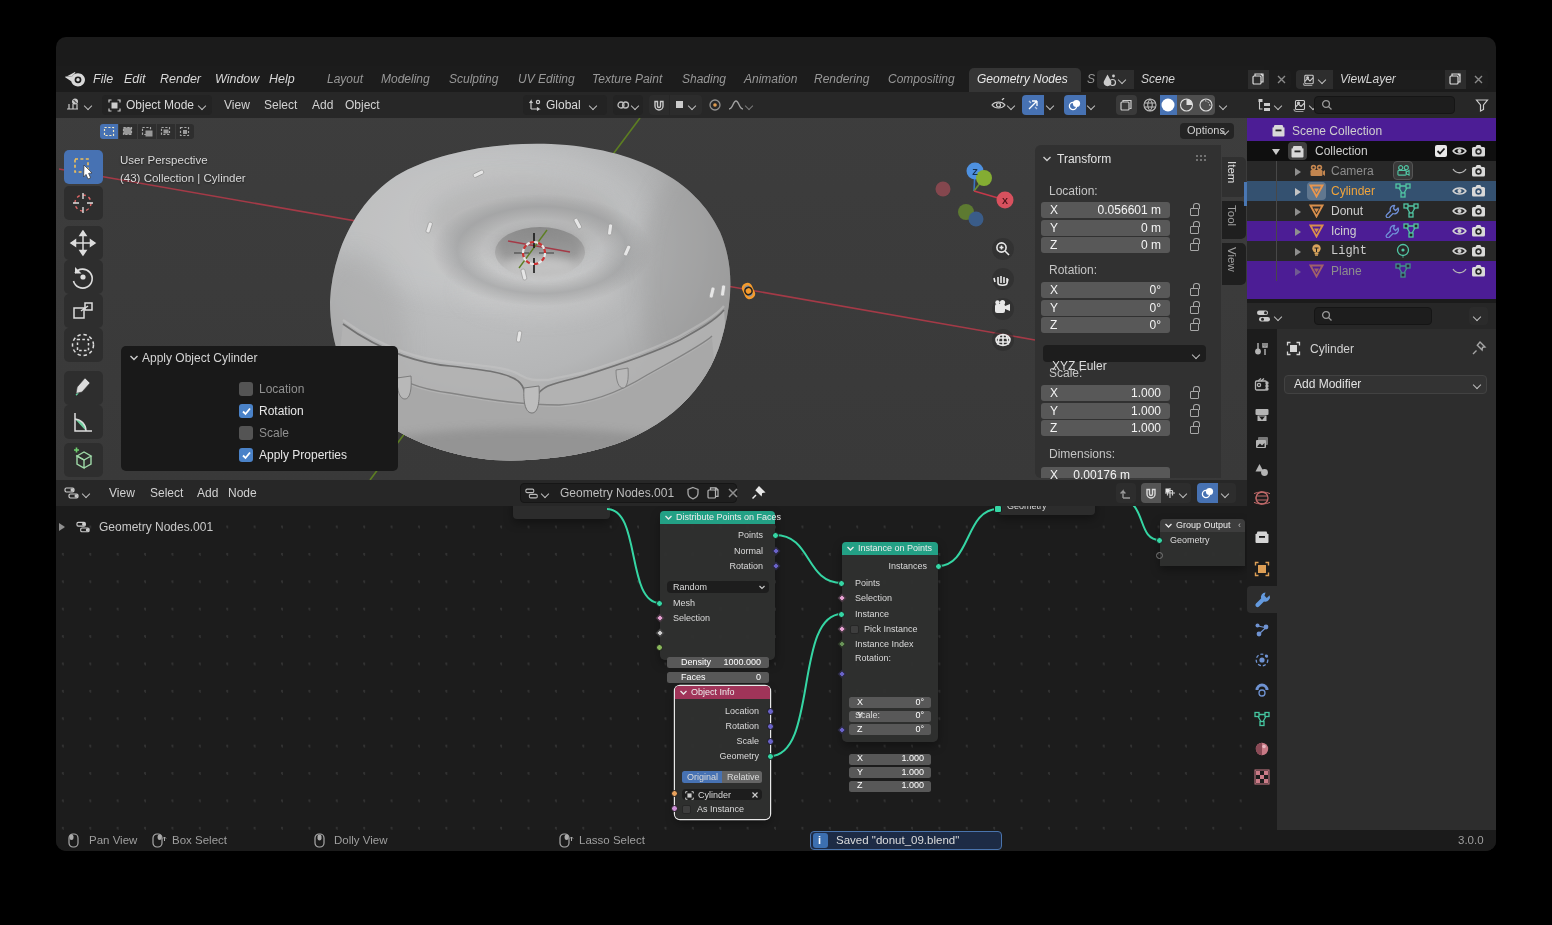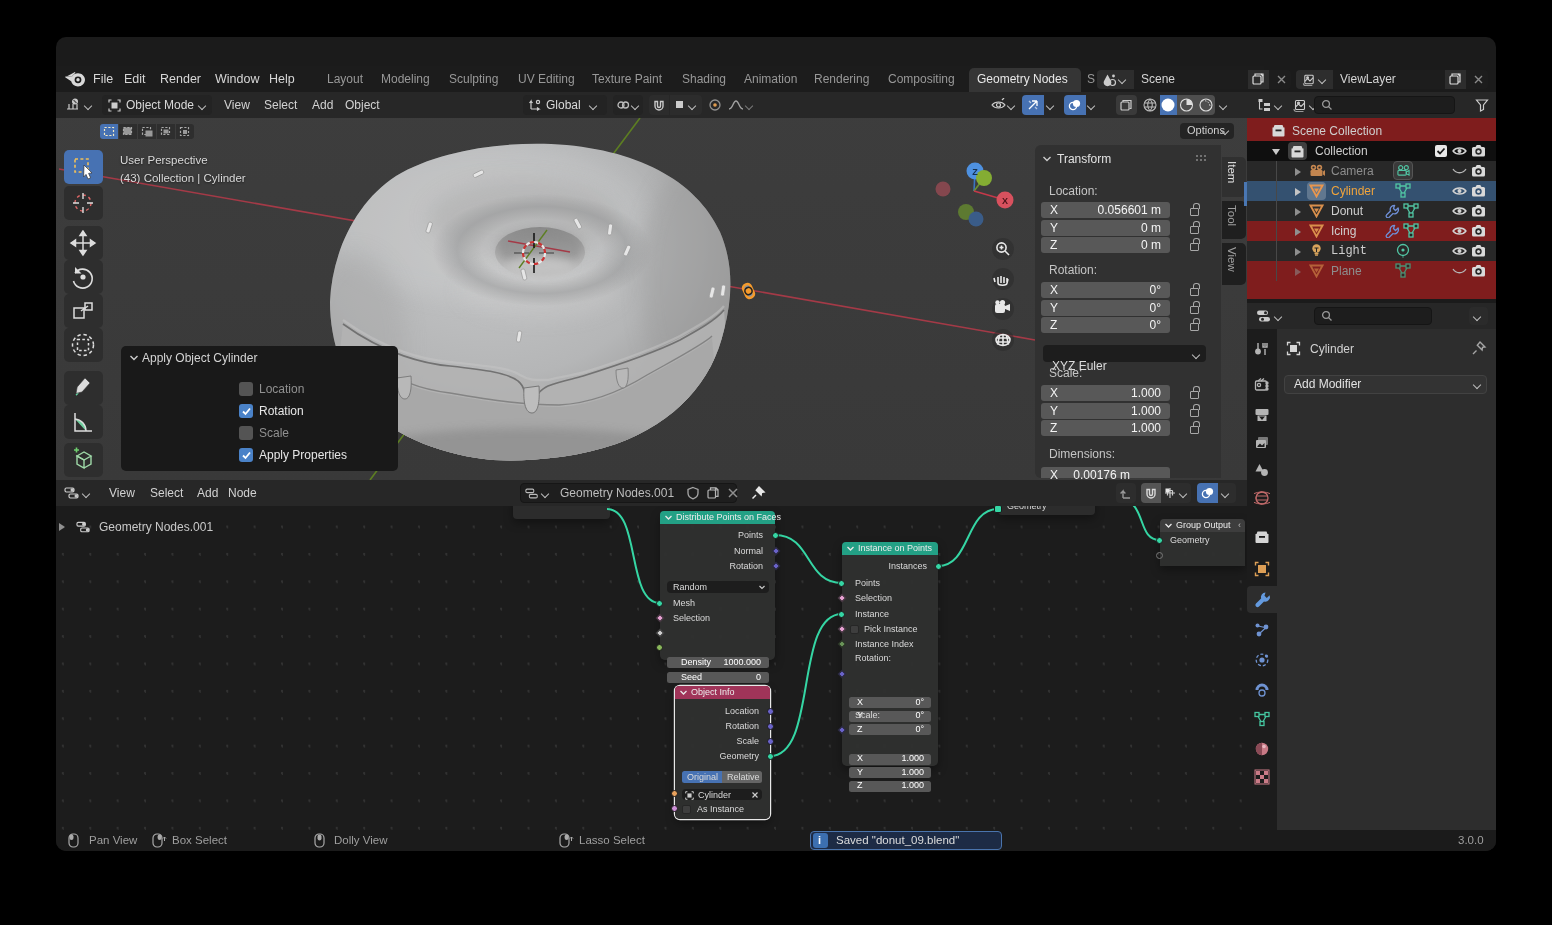--- a/index.html
+++ b/index.html
@@ -3,29 +3,29 @@
 <style>
 *{margin:0;padding:0;box-sizing:border-box;font-family:"Liberation Sans",sans-serif;}
 html,body{width:1552px;height:925px;background:#000;overflow:hidden;}
 #win{position:absolute;left:56px;top:37px;width:1440px;height:814px;border-radius:10px;overflow:hidden;background:#1b1b1b;}
 .ab{position:absolute;}
 .tx{position:absolute;white-space:nowrap;}
 
 #titlebar{position:absolute;left:0;top:0;width:1440px;height:29px;background:linear-gradient(#f2f4f6,#e9ecee);}
 .light{position:absolute;top:9px;width:12px;height:12px;border-radius:50%;}
 
-#topbar{position:absolute;left:0;top:29px;width:1208px;height:26px;background:#1c1c1c;}
+#topbar{position:absolute;left:0;top:29px;width:1208px;height:26px;background:#1c1c1c;font-style:italic;}
 .menu{position:absolute;top:6px;font-size:12.5px;color:#d7d7d7;}
 .wtab{position:absolute;top:6px;font-size:12px;color:#989898;}
 
 .dkfield{position:absolute;background:#202020;border-radius:4px;}
 .chev{display:inline-block;width:7px;height:7px;position:absolute;}
 .chev:before{content:"";position:absolute;left:0;top:1px;width:5px;height:5px;border-right:1.4px solid #bdbdbd;border-bottom:1.4px solid #bdbdbd;transform:rotate(45deg);}
 
-#outliner{position:absolute;left:1191px;top:55px;width:249px;height:207px;background:#7f1d1d;text-align:center;}
+#outliner{position:absolute;left:1191px;top:55px;width:249px;height:207px;background:#4c1d95;text-align:center;}
 #outhead{position:absolute;left:0;top:0;width:249px;height:26px;background:#272727;}
 .orow{position:absolute;left:0;width:249px;height:20px;font-size:12px;color:#cfcfcf;}
 #props{position:absolute;left:1191px;top:266px;width:249px;height:527px;background:#2d2d2d;}
 #phead{position:absolute;left:0;top:0;width:249px;height:26px;background:#272727;}
 #ptabs{position:absolute;left:0;top:26px;width:30px;height:501px;background:#1c1c1c;z-index:2;}
 
 #vp{position:absolute;left:0;top:55px;width:1191px;height:388px;background:linear-gradient(#3d3d3d,#393939);overflow:hidden;}
 #vphead{position:absolute;left:0;top:55px;width:1191px;height:26px;background:#272727;}
 .hmenu{position:absolute;top:6px;font-size:12px;color:#d2d2d2;}
 .tool{position:absolute;left:8px;width:39px;height:34px;background:#2e2e2e;border-radius:5px;}
@@ -651,33 +651,33 @@
   <svg class="ab" style="left:98px;top:73px" width="8" height="7" viewBox="0 0 8 7">
           <path d="M1.5 2 l2.5 2.5 2.5-2.5" stroke="#ccc" stroke-width="1.2" fill="none"></path>
         </svg>
   <div class="tx" style="left:13px;top:87px;">Mesh</div>
   <div class="tx" style="left:13px;top:102px;">Selection</div>
   <div class="nfield" style="left:7px;top:117px;width:102px;height:11px;">
           <span style="position:absolute;left:14px;top:-0.5px;">Density</span>
           <span style="position:absolute;right:8px;top:-0.5px;">1000.000</span>
         </div>
   <div class="nfield" style="left:7px;top:132px;width:102px;height:11px;">
-          <span style="position:absolute;left:14px;top:-0.5px;">Seed</span>
+          <span style="position:absolute;left:14px;top:-0.5px;">Faces</span>
           <span style="position:absolute;right:8px;top:-0.5px;">0</span>
         </div>
   <div class="sock" style="right:-4px;top:20.5px;background:#35d6a4;"></div>
   <div class="dia" style="right:-3.5px;top:37px;background:#6a63c9;"></div>
   <div class="dia" style="right:-3.5px;top:52px;background:#6a63c9;"></div>
   <div class="sock" style="left:-4px;top:88.5px;background:#35d6a4;"></div>
   <div class="dia" style="left:-3.5px;top:104px;background:#e6a1d2;"></div>
   <div class="dia" style="left:-3.5px;top:119px;background:#cfcfcf;"></div>
   <div class="sock" style="left:-4px;top:133px;background:#89b75b;"></div>
  </div>
 
- <div class="node" style="left:786px;top:36px;width:96px;height:224px;">
+ <div class="node" style="left:786px;top:36px;width:96px;height:200px;">
   <div class="nhead" style="background:#23a085;">
           <span style="position:absolute;left:16px;top:1px;">Instance on Points</span>
           <svg style="position:absolute;left:4px;top:3px" width="9" height="8" viewBox="0 0 9 8">
             <path d="M1.5 2 l3 3 3-3" stroke="#e8e8e8" stroke-width="1.3" fill="none"></path>
           </svg>
         </div>
   <div class="tx" style="right:11px;top:19px;">Instances</div>
   <div class="tx" style="left:13px;top:36px;">Points</div>
   <div class="tx" style="left:13px;top:51px;">Selection</div>
   <div class="tx" style="left:13px;top:67px;">Instance</div>

